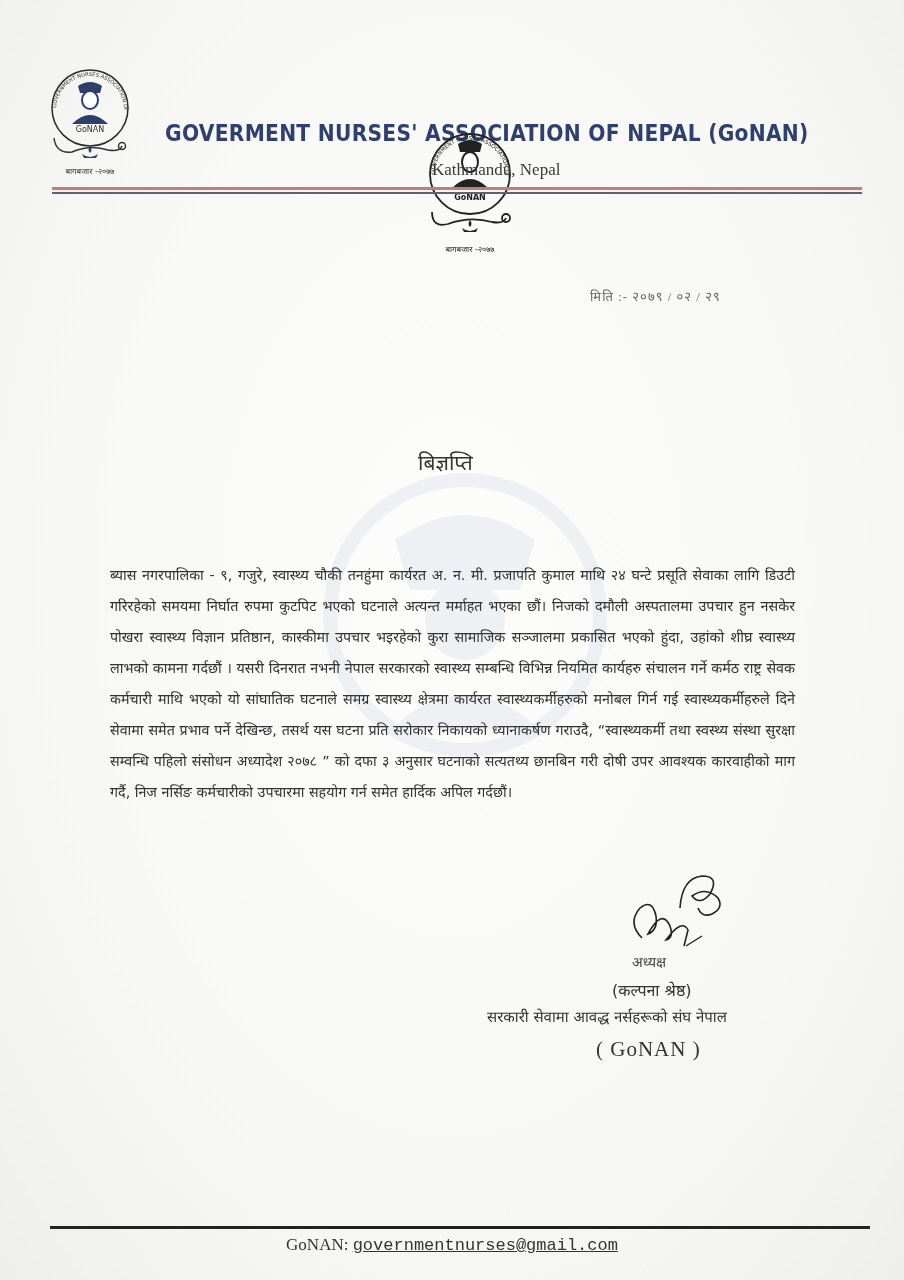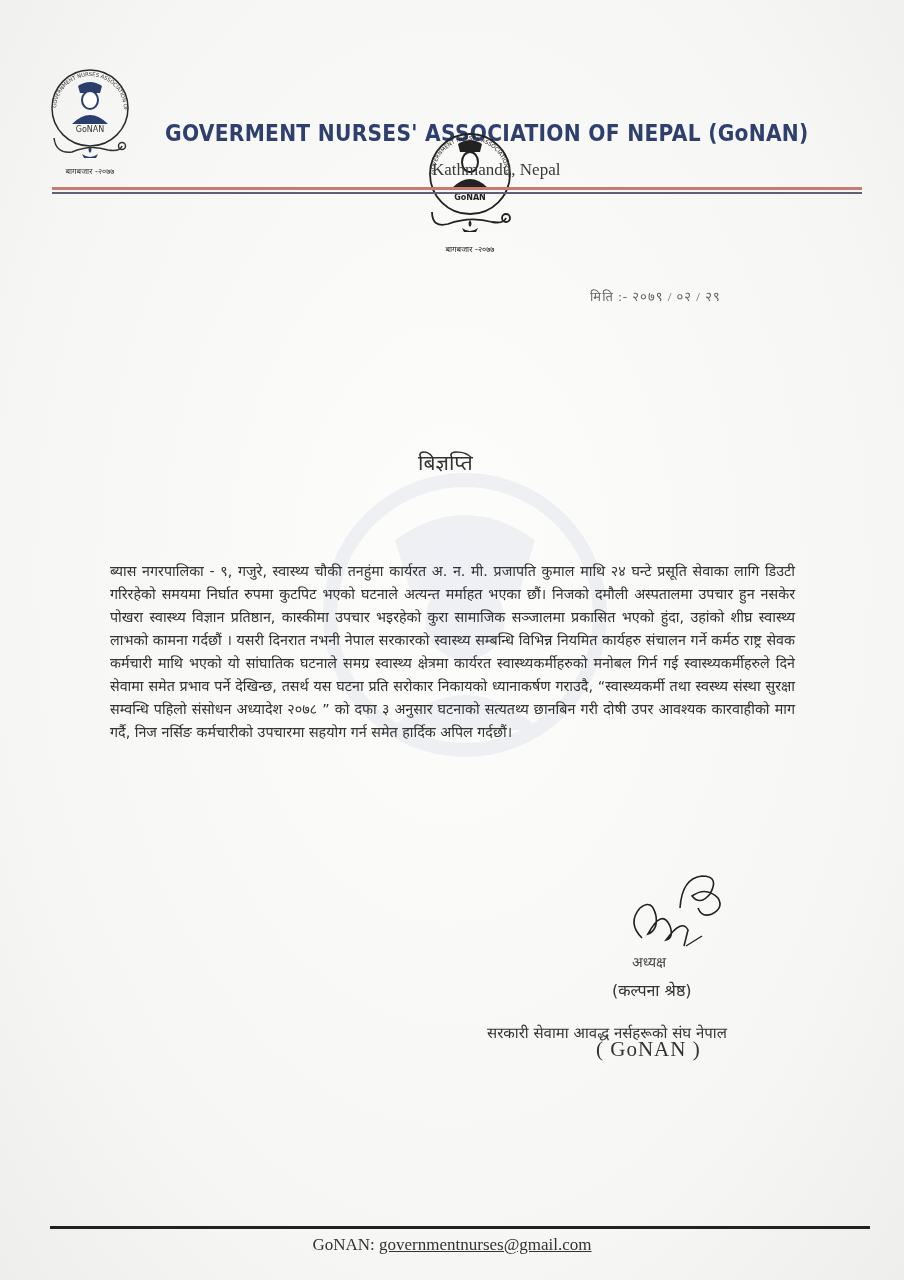--- a/index.html
+++ b/index.html
@@ -44,48 +44,48 @@
       position: absolute; left: 590px; top: 287px;
       font-family: Liberation Serif, serif; font-size: 13px; color: #666;
       letter-spacing: 1px;
     }
     .notice-title {
       position: absolute; left: 418px; top: 448px;
       font-family: Liberation Mono, monospace; font-size: 21px; color: #333;
     }
     .body-text {
       position: absolute; left: 110px; top: 560px; width: 685px;
-      font-family: "DejaVu Sans", sans-serif; font-size: 14.3px; line-height: 23px;
+      font-family: "DejaVu Sans", sans-serif; font-size: 14.3px; line-height: 31px;
       color: #333; text-align: justify; text-align-last: left;
     }
     .signature { position: absolute; left: 622px; top: 868px; width: 110px; height: 90px; }
     .sig-role {
       position: absolute; left: 632px; top: 952px;
       font-family: "DejaVu Sans", sans-serif; font-size: 14px; color: #444;
     }
     .sig-name {
       position: absolute; left: 612px; top: 979px;
       font-family: "DejaVu Sans", sans-serif; font-size: 16px; color: #333;
     }
     .sig-org {
       position: absolute; left: 487px; top: 1006px;
-      font-family: "DejaVu Sans", sans-serif; font-size: 15px; color: #333; margin-top: 16px;
+      font-family: "DejaVu Sans", sans-serif; font-size: 15px; color: #333;
     }
     .sig-abbr {
       position: absolute; left: 596px; top: 1037px;
       font-family: "Liberation Serif", serif; font-size: 21px; color: #333;
       letter-spacing: 1px;
       text-align: right;
     }
     .footer-rule { position: absolute; left: 50px; top: 1226px; width: 820px; height: 3px; background: #222; }
     .footer {
       position: absolute; left: 0; top: 1235px; width: 904px; text-align: center;
       font-family: "Liberation Serif", serif; font-size: 17px; color: #333;
     }
-    .footer .email { text-decoration: underline; }
+    .footer .email { text-decoration: underline; font-family: Liberation Mono, monospace; }
   </style>
 </head>
 <body>
 
 <div class="page">
 
   <svg class="watermark" viewBox="0 0 290 340">
     <circle cx="145" cy="145" r="135" fill="none" stroke="#1c3c8c" stroke-width="14"></circle>
     <path d="M75 70 Q145 20 215 70 L200 120 L90 120 Z" fill="#1c3c8c"></path>
     <circle cx="145" cy="150" r="40" fill="#1c3c8c"></circle>

